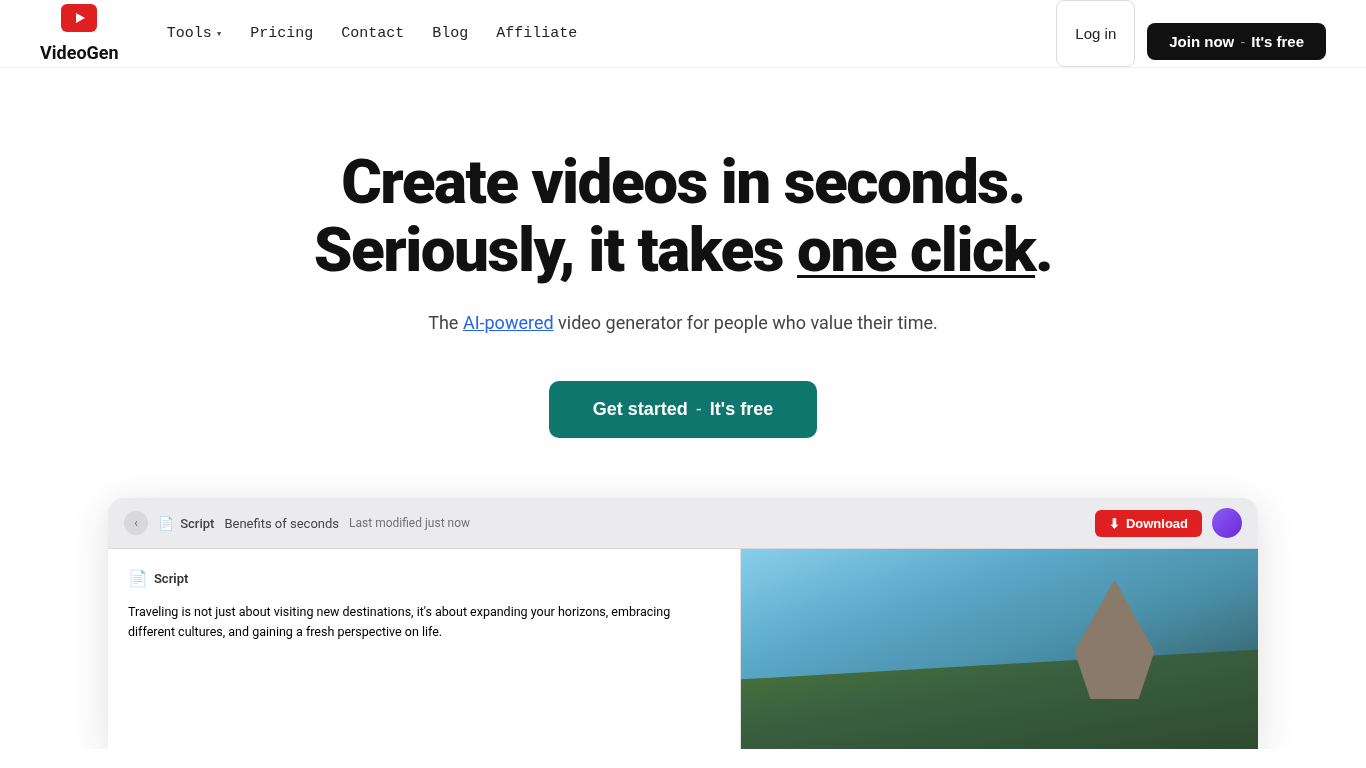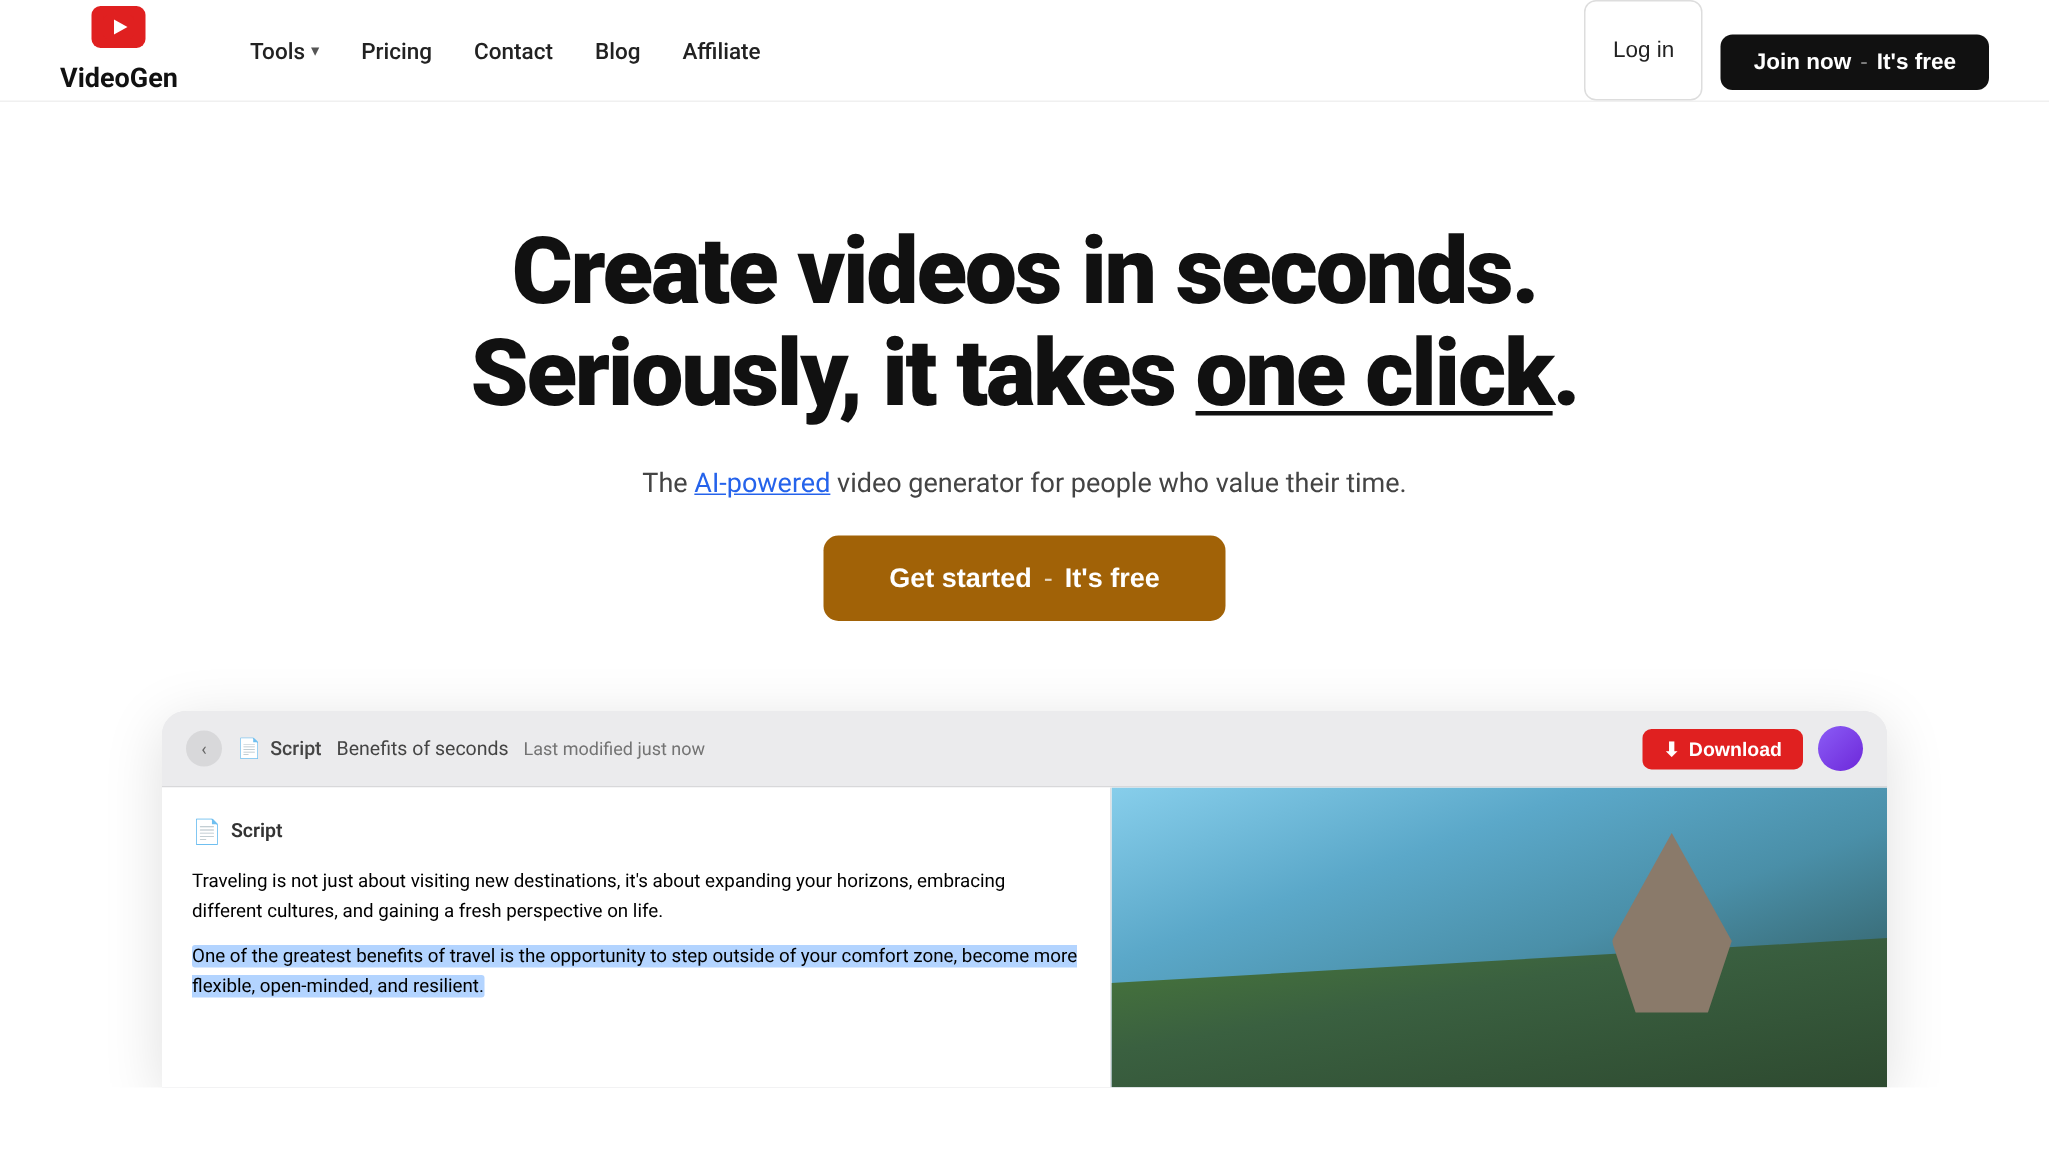--- a/index.html
+++ b/index.html
@@ -50,20 +50,21 @@
     }
     .logo-name {
       font-size: 18px;
       font-weight: 700;
       color: #111;
     }
     .nav-links {
       display: flex;
       align-items: center;
       gap: 4px;
+      font-family: Liberation Mono, monospace;
     }
     .nav-link {
       font-size: 15px;
       color: #222;
       padding: 8px 12px;
       border-radius: 6px;
       cursor: pointer;
       text-decoration: none;
       display: flex;
       align-items: center;
@@ -134,22 +135,22 @@
       font-size: 18px;
       color: #444;
       font-weight: 400;
     }
     .hero-subtitle .ai-link {
       color: #2563eb;
       text-decoration: underline;
       cursor: pointer;
     }
     .hero-cta {
-      margin-top: 24px;
-      background: #a16207;
+      margin-top: 48px;
+      background: #0f766e;
       color: #fff;
       border: none;
       border-radius: 10px;
       padding: 18px 44px;
       font-size: 18px;
       font-weight: 700;
       cursor: pointer;
       display: flex;
       align-items: center;
       gap: 8px;
@@ -392,23 +393,20 @@
 
     <div class="app-body">
 
       <div class="script-panel">
         <div class="script-panel-header">
           <span>📄</span>
           <span class="script-panel-title">Script</span>
         </div>
         <div class="script-text">
           <p>Traveling is not just about visiting new destinations, it's about expanding your horizons, embracing different cultures, and gaining a fresh perspective on life.</p>
-          <p>
-            <span class="highlighted">One of the greatest benefits of travel is the opportunity to step outside of your comfort zone, become more flexible, open-minded, and resilient.</span>
-          </p>
         </div>
       </div>
 
       <div class="video-panel">
         <div class="video-bg"></div>
       </div>
     </div>
   </div>
 </div>
 

